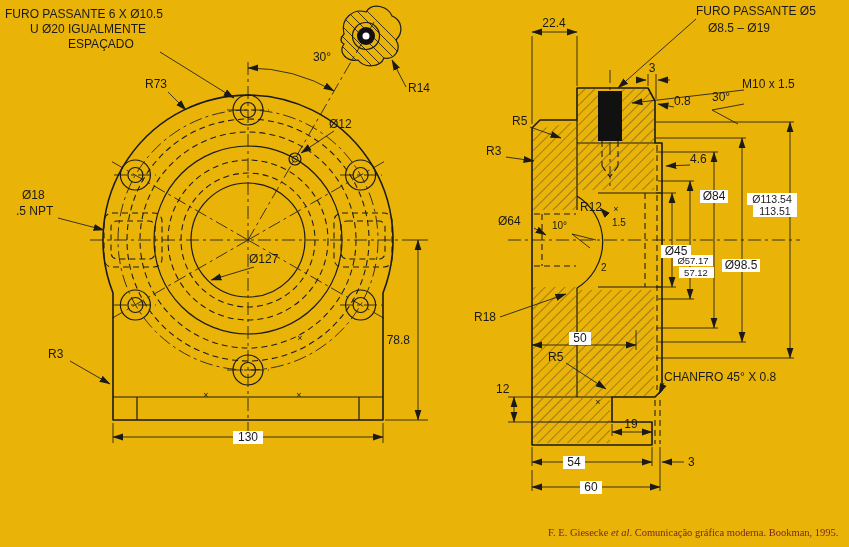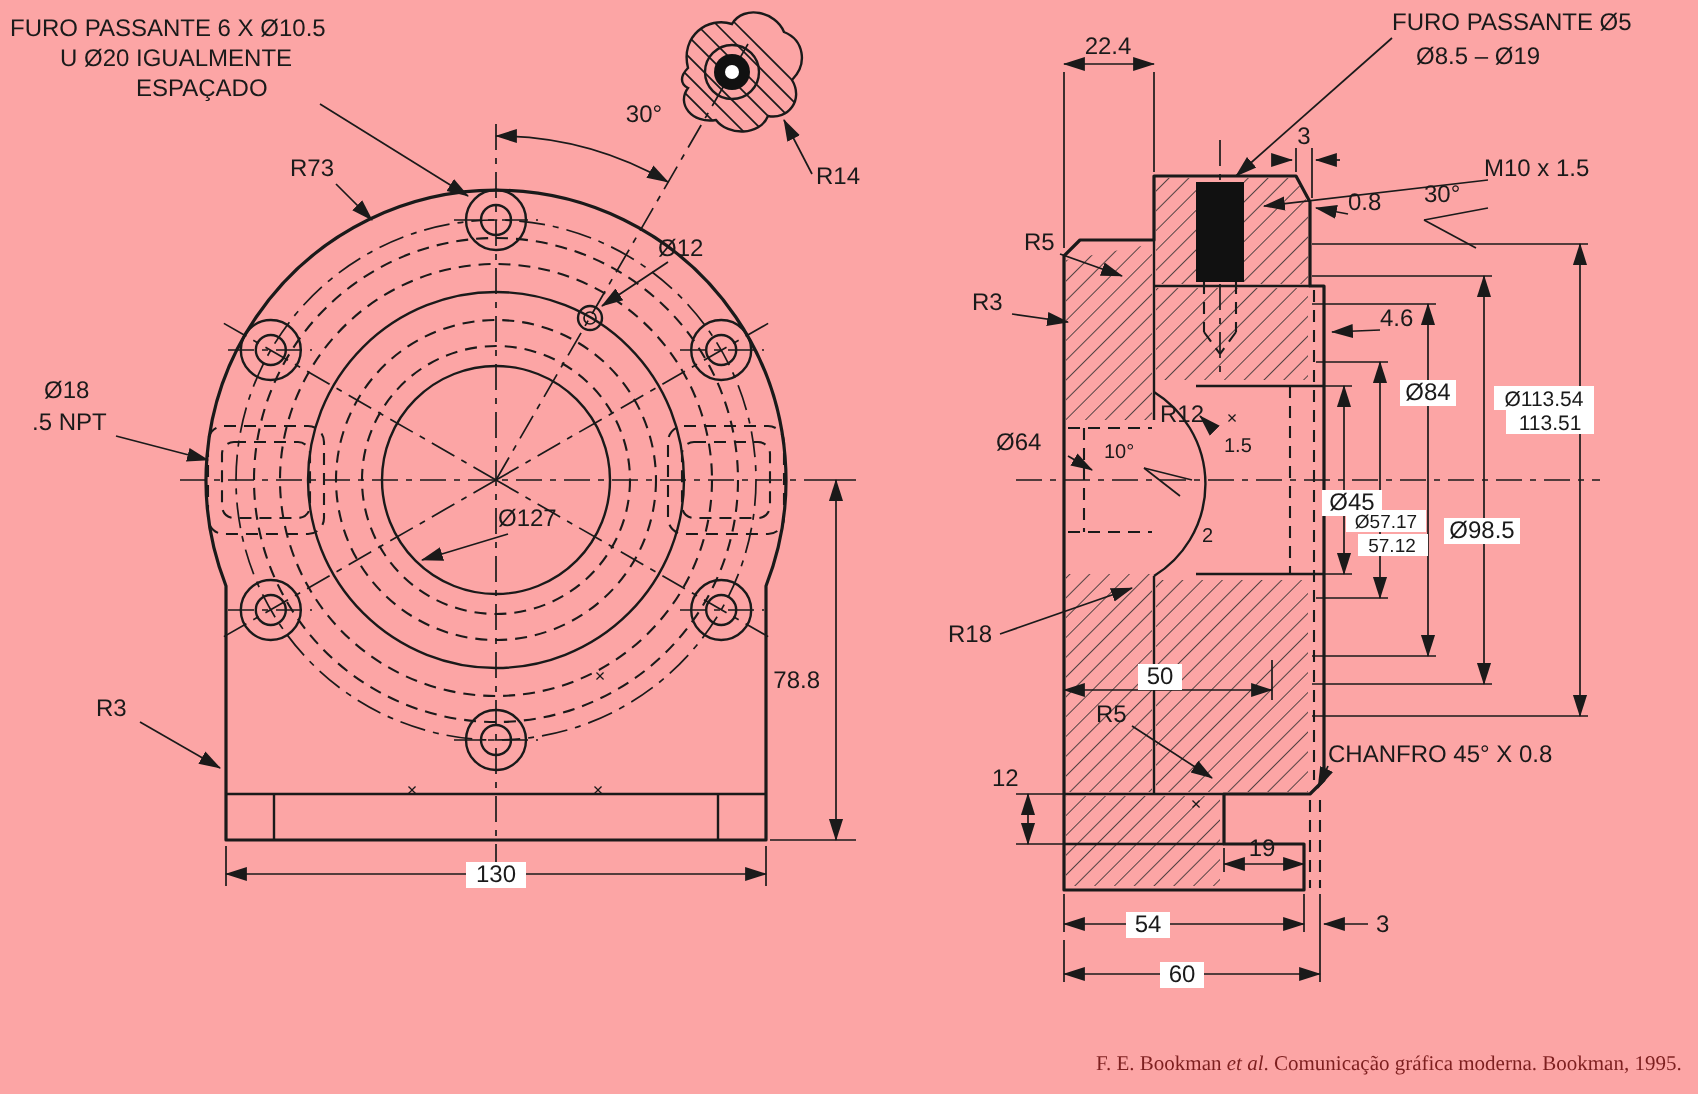--- a/index.html
+++ b/index.html
@@ -1,16 +1,16 @@
 <!DOCTYPE html>
 <html><head>
 <meta charset="utf-8">
 <style>
   html,body{margin:0;padding:0;background:#ffffff;}
-  #stage{position:relative;width:849px;height:547px;background:#fca5a5;overflow:hidden;
+  #stage{position:relative;width:849px;height:547px;background:#eab308;overflow:hidden;
          font-family:"Liberation Sans",sans-serif;}
   svg{position:absolute;left:0;top:0;}
   svg text{font-family:"Liberation Sans",sans-serif;fill:#1a1a1a;font-size:12px;}
   .t10{font-size:10px;} .t105{font-size:10.5px;} .t95{font-size:9.5px;} .xm{font-size:9px;}
   .ol{fill:none;stroke:#1a1a1a;stroke-width:1.6;stroke-linejoin:round;}
   .md{fill:none;stroke:#1a1a1a;stroke-width:1.2;}
   .thin{fill:none;stroke:#1a1a1a;stroke-width:0.85;}
   .dash{fill:none;stroke:#1a1a1a;stroke-width:1.05;stroke-dasharray:6 4;}
   .cl{fill:none;stroke:#1a1a1a;stroke-width:0.85;stroke-dasharray:13 4 3 4;}
   .dim2{fill:none;stroke:#1a1a1a;stroke-width:0.85;marker-start:url(#as);marker-end:url(#ae);}
@@ -301,16 +301,16 @@
       <text x="688" y="466">3</text>
       <rect class="bg" x="580" y="481" width="22" height="13"></rect>
       <text x="591" y="491" text-anchor="middle">60</text>
       <text class="xm" x="616" y="212" text-anchor="middle">×</text>
       <text class="xm" x="598" y="405" text-anchor="middle">×</text>
     </g>
   </g>
 </svg>
 
 <div id="caption">
-  <span>F. E. Bookman </span><span class="it">et al</span><span>. </span><span class="bd">Comunicação gráfica moderna</span><span>. Bookman, 1995.</span>
+  <span>F. E. Giesecke </span><span class="it">et al</span><span>. </span><span class="bd">Comunicação gráfica moderna</span><span>. Bookman, 1995.</span>
 </div>
 
 </div>
 
 </body></html>

